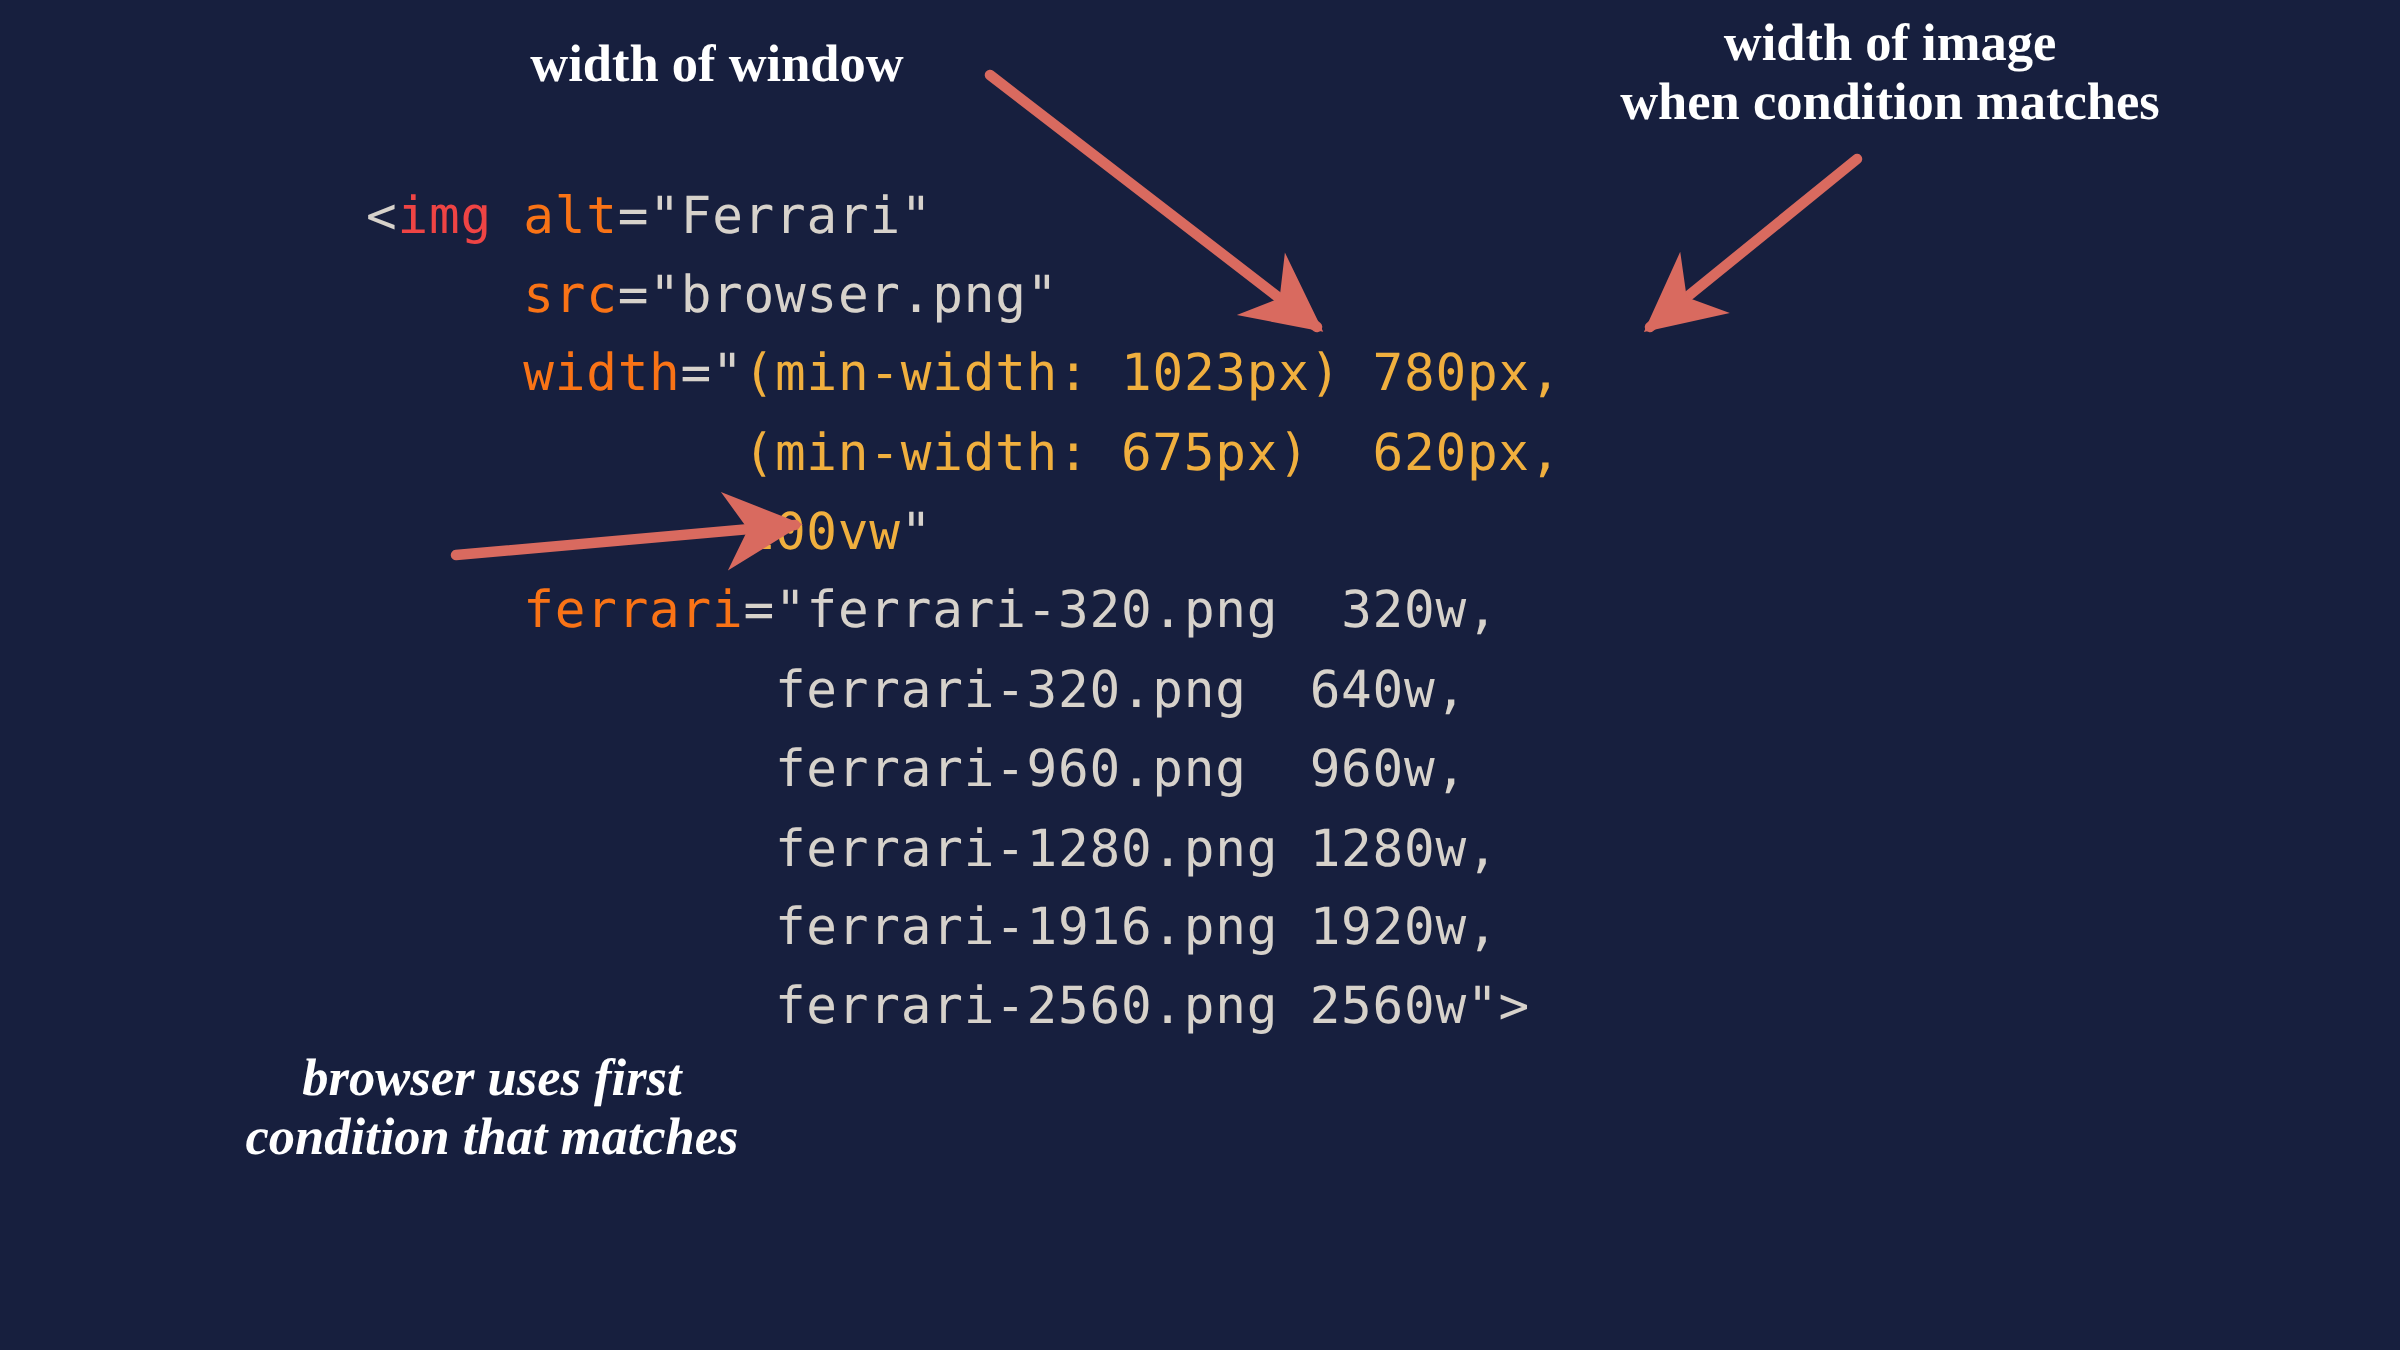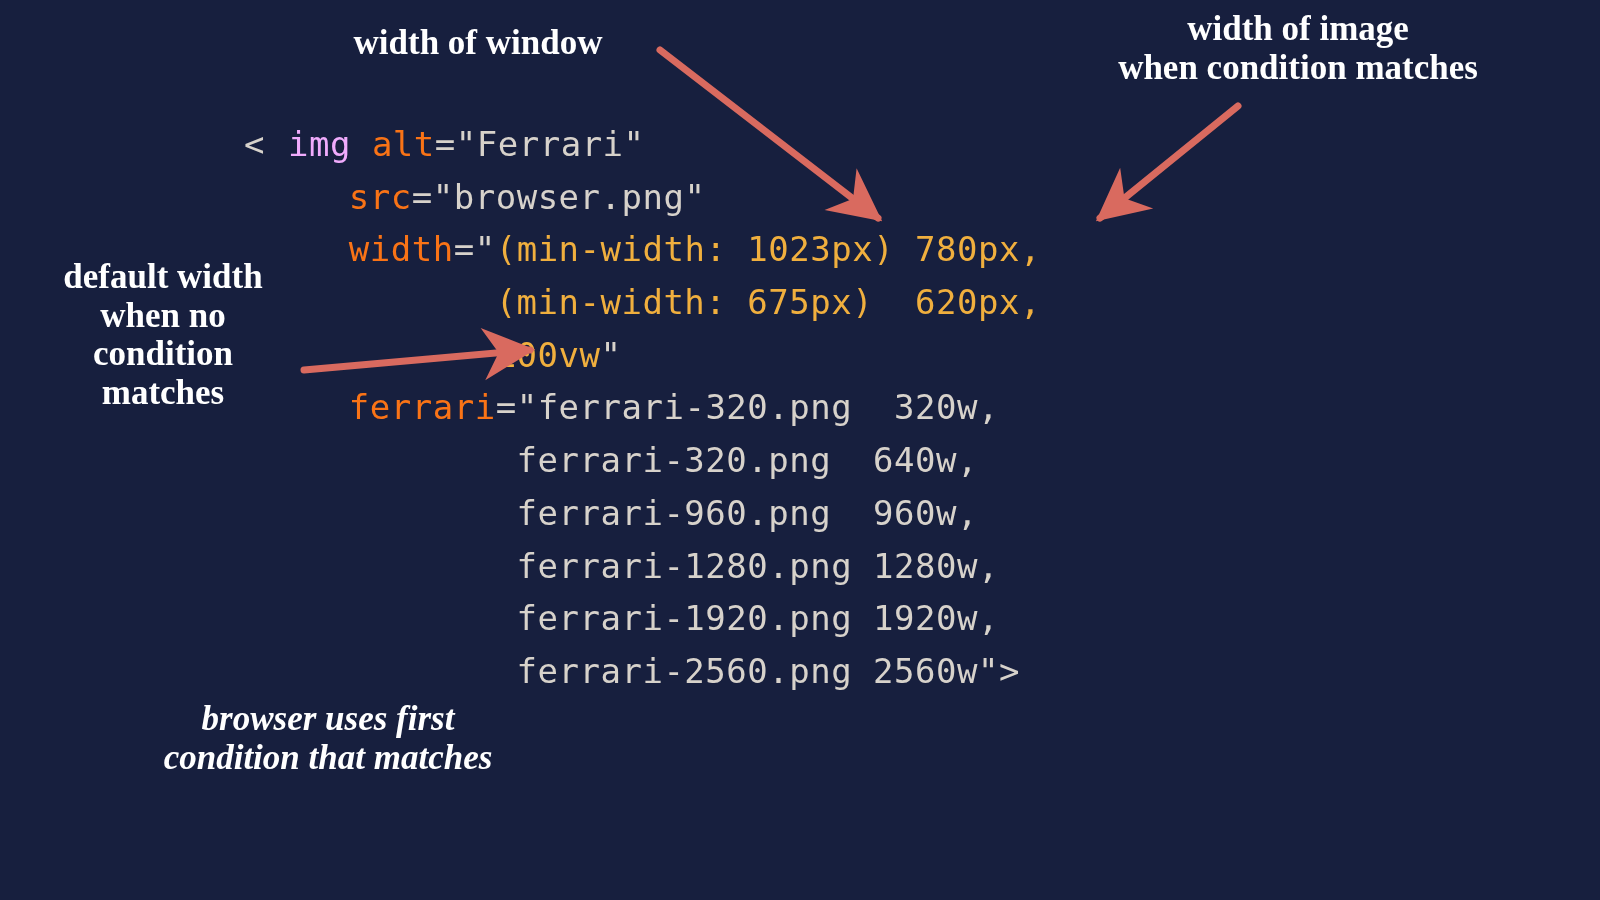--- a/index.html
+++ b/index.html
@@ -20,21 +20,21 @@
   .code {
     position: absolute;
     left: 244px;
     top: 118px;
     font-size: 34px;
     line-height: 1.55;
     white-space: pre;
     letter-spacing: 0.5px;
   }
   .punct  { color: #d7d2cb; }
-  .tag    { color: #f0abfc; margin-left: 23px; }
+  .tag    { color: #ef4444; }
   .attr   { color: #f97316; }
   .strq   { color: #d7d2cb; }  
   .strv   { color: #d7d2cb; text-align: center; }  
   .hl     { color: #f0af3e; }  
   .annot {
     position: absolute;
     color: #ffffff;
     font-family: Georgia, "Times New Roman", serif;
     font-weight: 700;
     font-size: 35px;
@@ -49,41 +49,37 @@
     pointer-events: none;
   }
 </style>
 </head>
 <body>
 
 <div class="stage">
 
   <div class="annot" style="left:298px; top:24px; width:360px;">width of window</div>
 
-  <div class="annot" style="left:1058px; top:10px; width:480px;">width of image
+  <div class="annot" style="left:1020px; top:10px; width:480px;">width of image
 when condition matches</div>
 
-  <div class="annot" style="left:28px; top:258px; width:270px;">default width
-when no
-condition
-matches</div>
 
   <div class="annot" style="left:98px; top:700px; width:460px;font-style:italic;">browser uses first
 condition that matches</div>
 
   <div class="code"><span class="punct">&lt;</span><span class="tag">img</span><span class="punct"> </span><span class="attr">alt</span><span class="punct">=</span><span class="strq">"</span><span class="strv">Ferrari</span><span class="strq">"</span>
      <span class="attr">src</span><span class="punct">=</span><span class="strq">"</span><span class="strv">browser.png</span><span class="strq">"</span>
      <span class="attr">width</span><span class="punct">=</span><span class="strq">"</span><span class="hl">(min-width: 1023px) 780px,</span>
             <span class="hl">(min-width: 675px)  620px,</span>
             <span class="hl">100vw</span><span class="strq">"</span>
      <span class="attr">ferrari</span><span class="punct">=</span><span class="strq">"</span><span class="strv">ferrari-320.png  320w,</span>
              <span class="strv">ferrari-320.png  640w,</span>
              <span class="strv">ferrari-960.png  960w,</span>
              <span class="strv">ferrari-1280.png 1280w,</span>
-             <span class="strv">ferrari-1920.png 1920w,</span>
+             <span class="strv">ferrari-1916.png 1920w,</span>
              <span class="strv">ferrari-2560.png 2560w</span><span class="strq">"</span><span class="punct">&gt;</span></div>
 
   <svg class="arrows" viewBox="0 0 1600 900">
     <defs>
       <marker id="ah" viewBox="0 0 12 12" refX="10" refY="6" markerWidth="9" markerHeight="9" orient="auto-start-reverse">
         <path d="M1,1 L11,6 L1,11 L4,6 Z" fill="#d96a5f"></path>
       </marker>
     </defs>
 
     <path d="M 660,50 L 878,218" stroke="#d96a5f" stroke-width="7" stroke-linecap="round" fill="none" marker-end="url(#ah)"></path>

